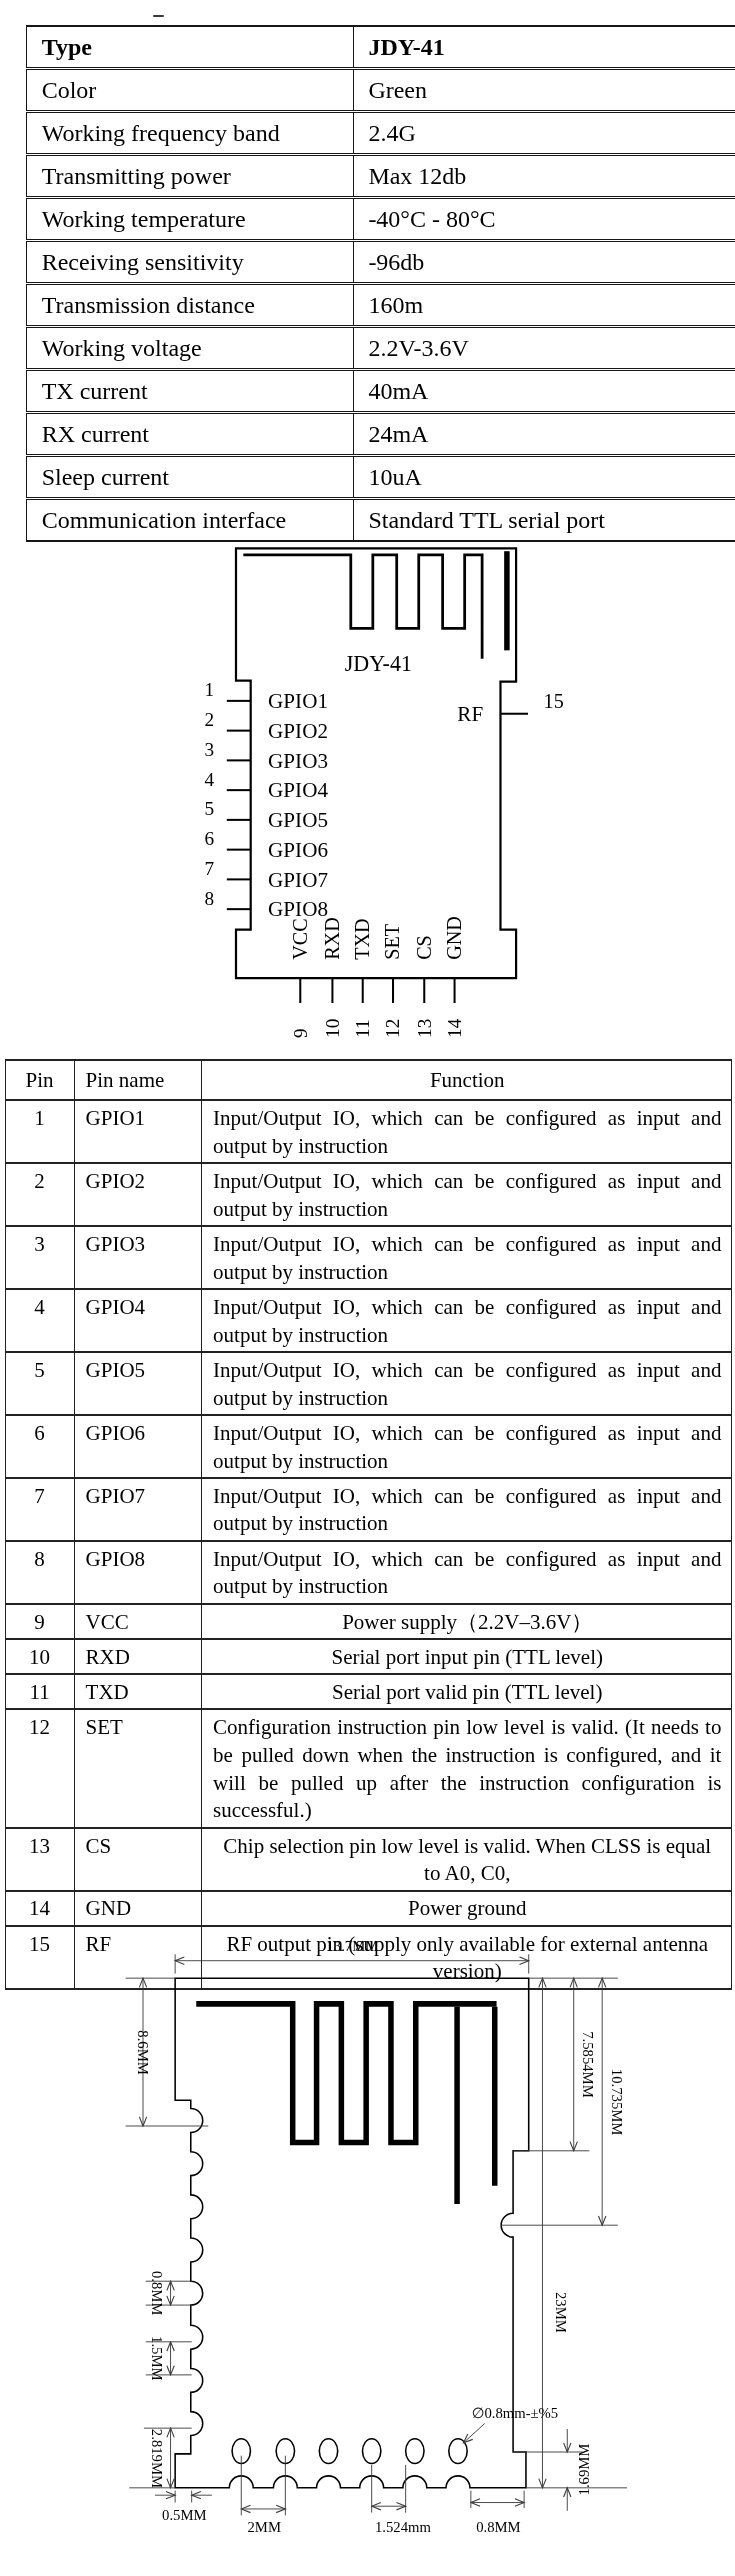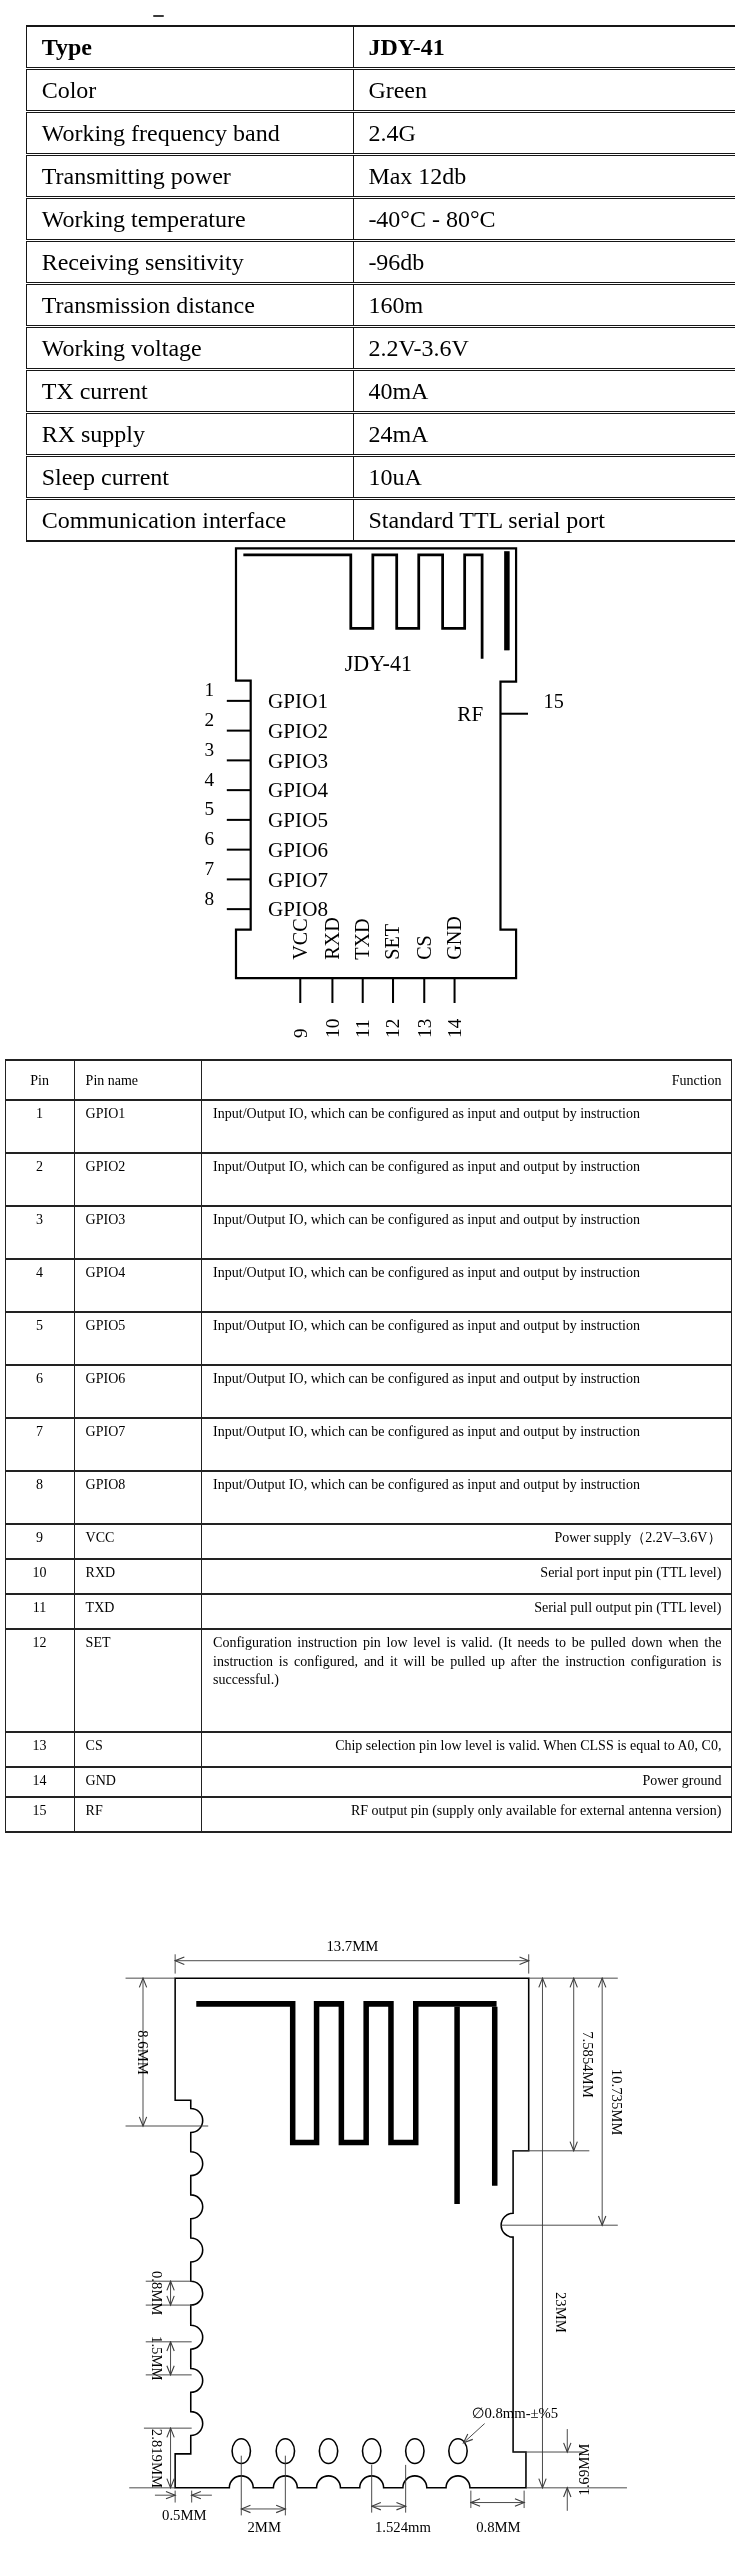--- a/index.html
+++ b/index.html
@@ -26,26 +26,26 @@
   .spec-table td.c2{width:373px;}
   .spec-table tr.bold td{font-weight:bold;}
   
   .pin-table{
     position:absolute;left:4.6px;top:1059px;width:727px;
     border-collapse:collapse;table-layout:fixed;
   }
   .pin-table td,.pin-table th{
     border-left:1.4px solid #222;border-right:1.4px solid #222;
     border-top:2.8px double #222;border-bottom:2.8px double #222;
-    font-size:14px;font-weight:normal;vertical-align:top;padding:3.7px 5.5px 1.8px 5.5px;
+    font-size:21px;font-weight:normal;vertical-align:top;padding:3.7px 5.5px 1.8px 5.5px;
     line-height:1.32;
   }
   .pin-table .cpin{width:57px;text-align:center;}
   .pin-table .cname{width:110px;text-align:left;padding-left:11px;}
-  .pin-table .cfunc{text-align:right;padding-left:11px;padding-right:9.2px;}
+  .pin-table .cfunc{text-align:center;padding-left:11px;padding-right:9.2px;}
   .pin-table th{text-align:center;height:33px;vertical-align:middle;}
   .pin-table td.justify{text-align:justify;white-space:pre-line;}
   tr.r-gpio{height:53px;}
   tr.r-1{height:35px;}
   tr.r-set{height:103px;}
   tr.r-cont{height:136px;}
   tr.r-gnd{height:30px;}
   
   .pd-svg{position:absolute;left:165px;top:542px;}
   .mech-svg{position:absolute;left:74px;top:1935px;}
@@ -88,21 +88,21 @@
       </tr>
       <tr>
         <td class="c1">Working voltage</td>
         <td class="c2">2.2V-3.6V</td>
       </tr>
       <tr>
         <td class="c1">TX current</td>
         <td class="c2">40mA</td>
       </tr>
       <tr>
-        <td class="c1">RX supply</td>
+        <td class="c1">RX current</td>
         <td class="c2">24mA</td>
       </tr>
       <tr>
         <td class="c1">Sleep current</td>
         <td class="c2">10uA</td>
       </tr>
       <tr>
         <td class="c1">Communication interface</td>
         <td class="c2">Standard TTL serial port</td>
       </tr>
@@ -225,21 +225,21 @@
         <td class="cfunc">Power supply（2.2V–3.6V）</td>
       </tr>
       <tr class="r-1">
         <td class="cpin">10</td>
         <td class="cname">RXD</td>
         <td class="cfunc">Serial port input pin (TTL level)</td>
       </tr>
       <tr class="r-1">
         <td class="cpin">11</td>
         <td class="cname">TXD</td>
-        <td class="cfunc">Serial pull output pin (TTL level)</td>
+        <td class="cfunc">Serial port valid pin (TTL level)</td>
       </tr>
       <tr class="r-set">
         <td class="cpin">12</td>
         <td class="cname">SET</td>
         <td class="cfunc justify">Configuration instruction pin low level is valid. (It needs to be pulled down when the instruction is configured, and it will be pulled up after the instruction configuration is successful.)</td>
       </tr>
       <tr class="r-1">
         <td class="cpin">13</td>
         <td class="cname">CS</td>
         <td class="cfunc">Chip selection pin low level is valid. When CLSS is equal to A0, C0,</td>

